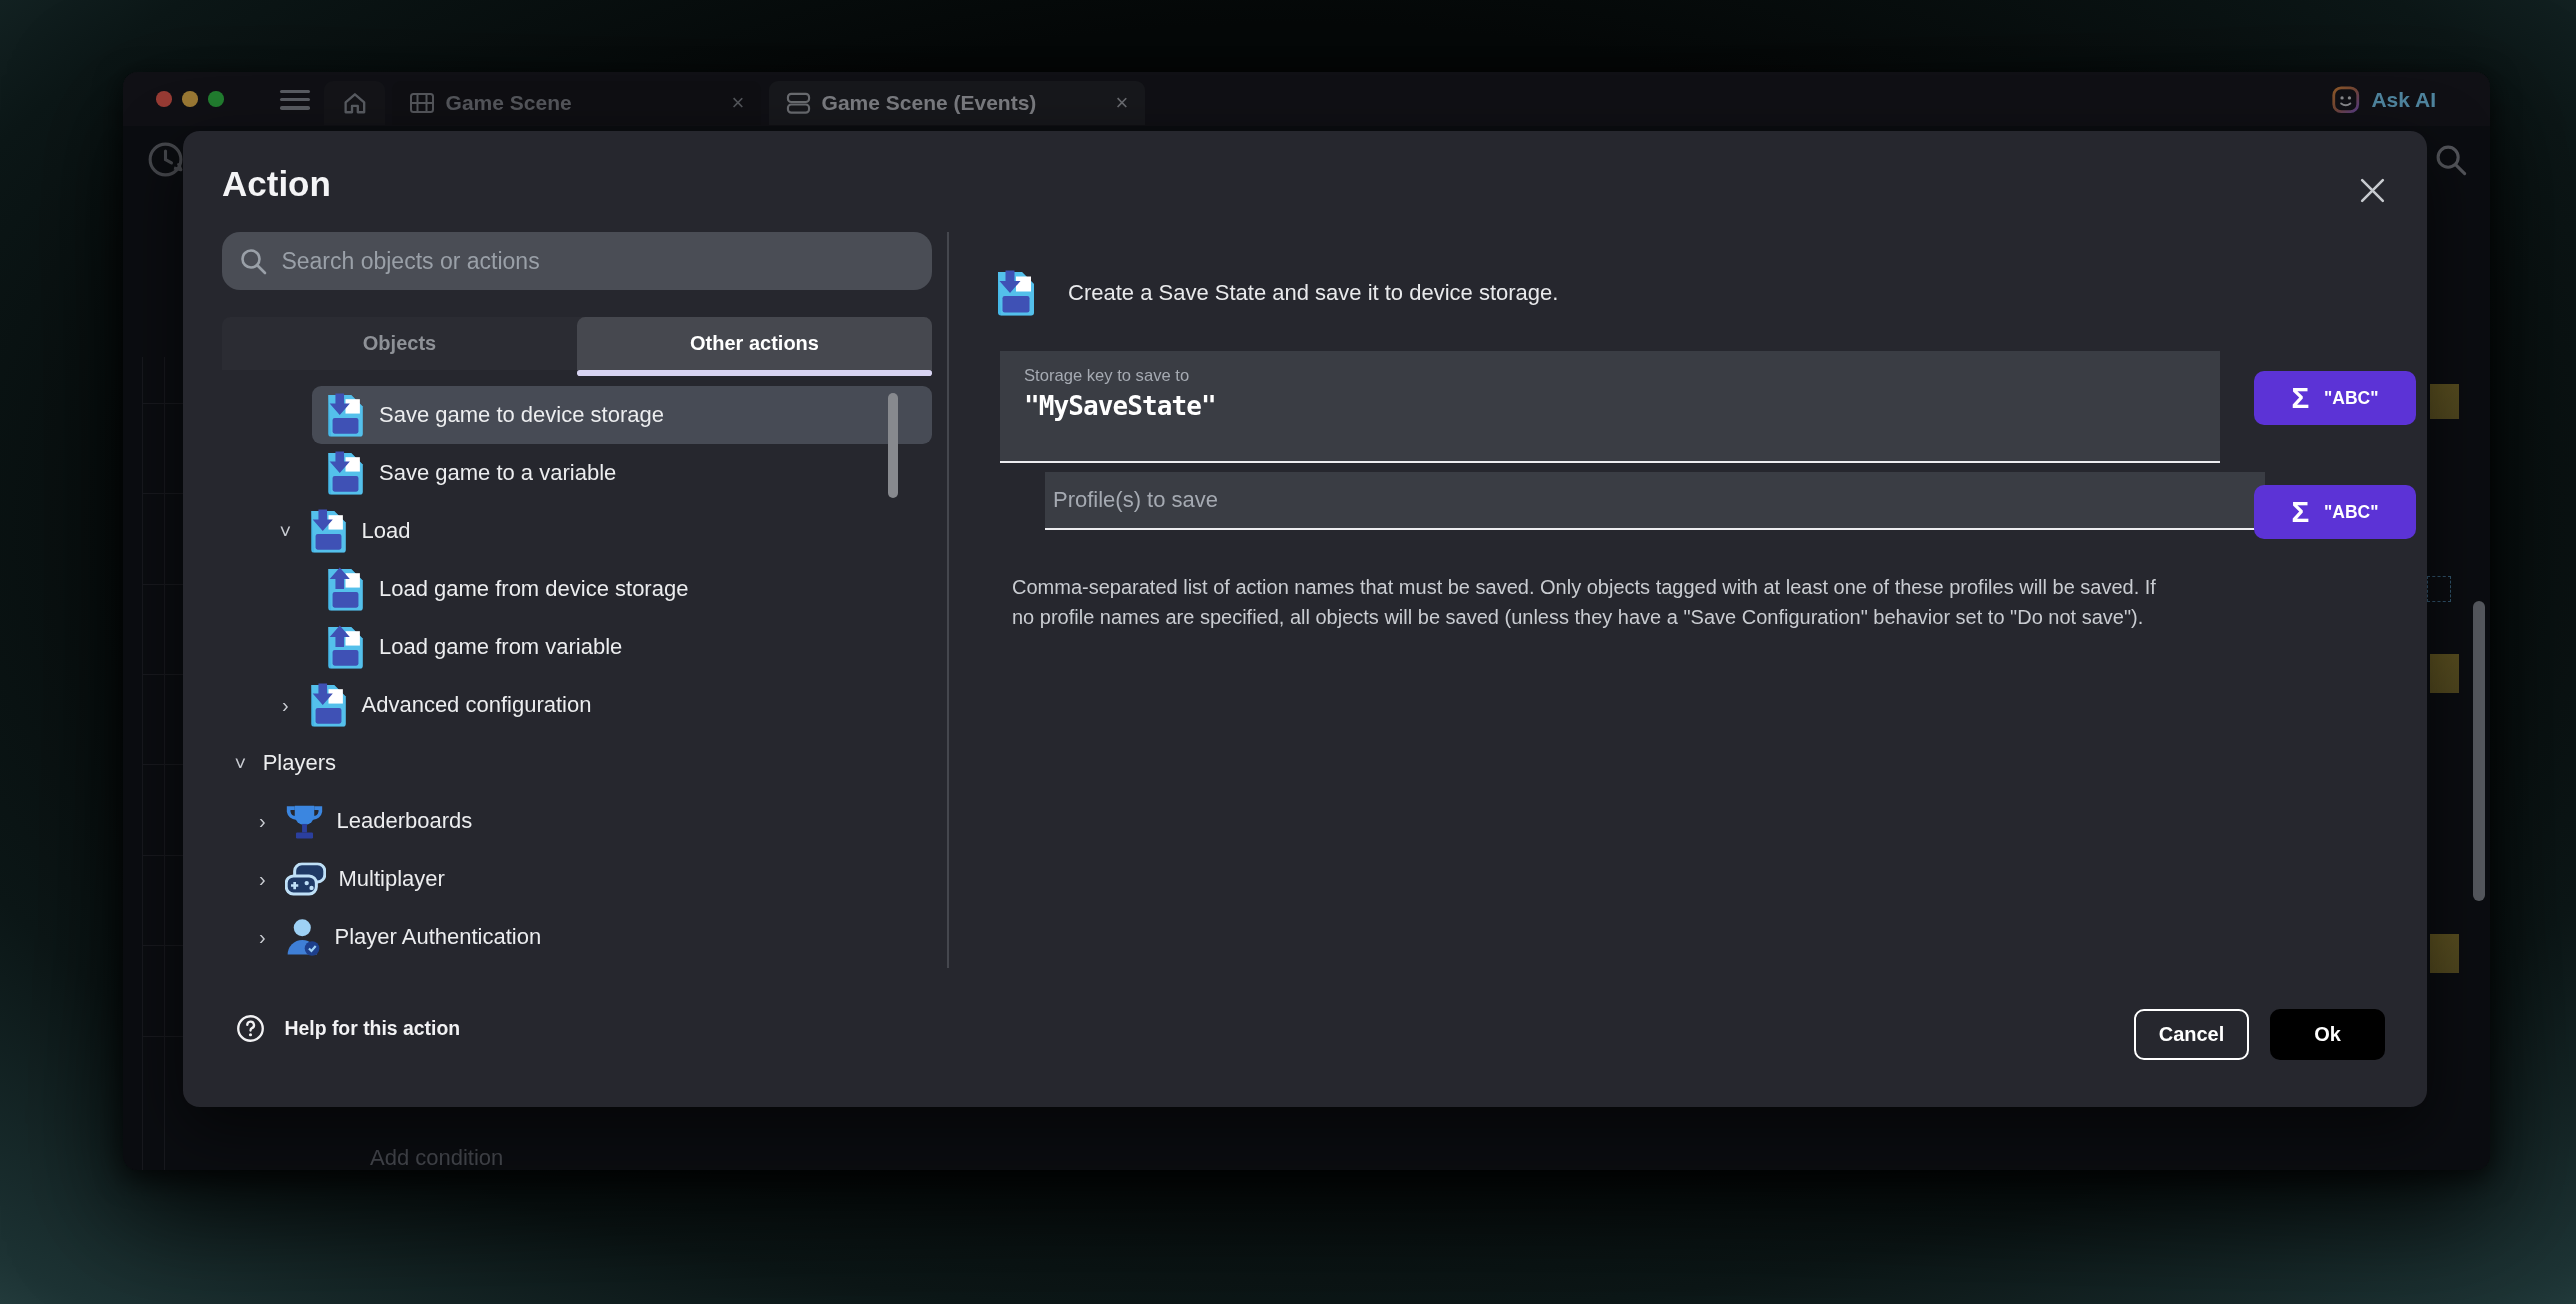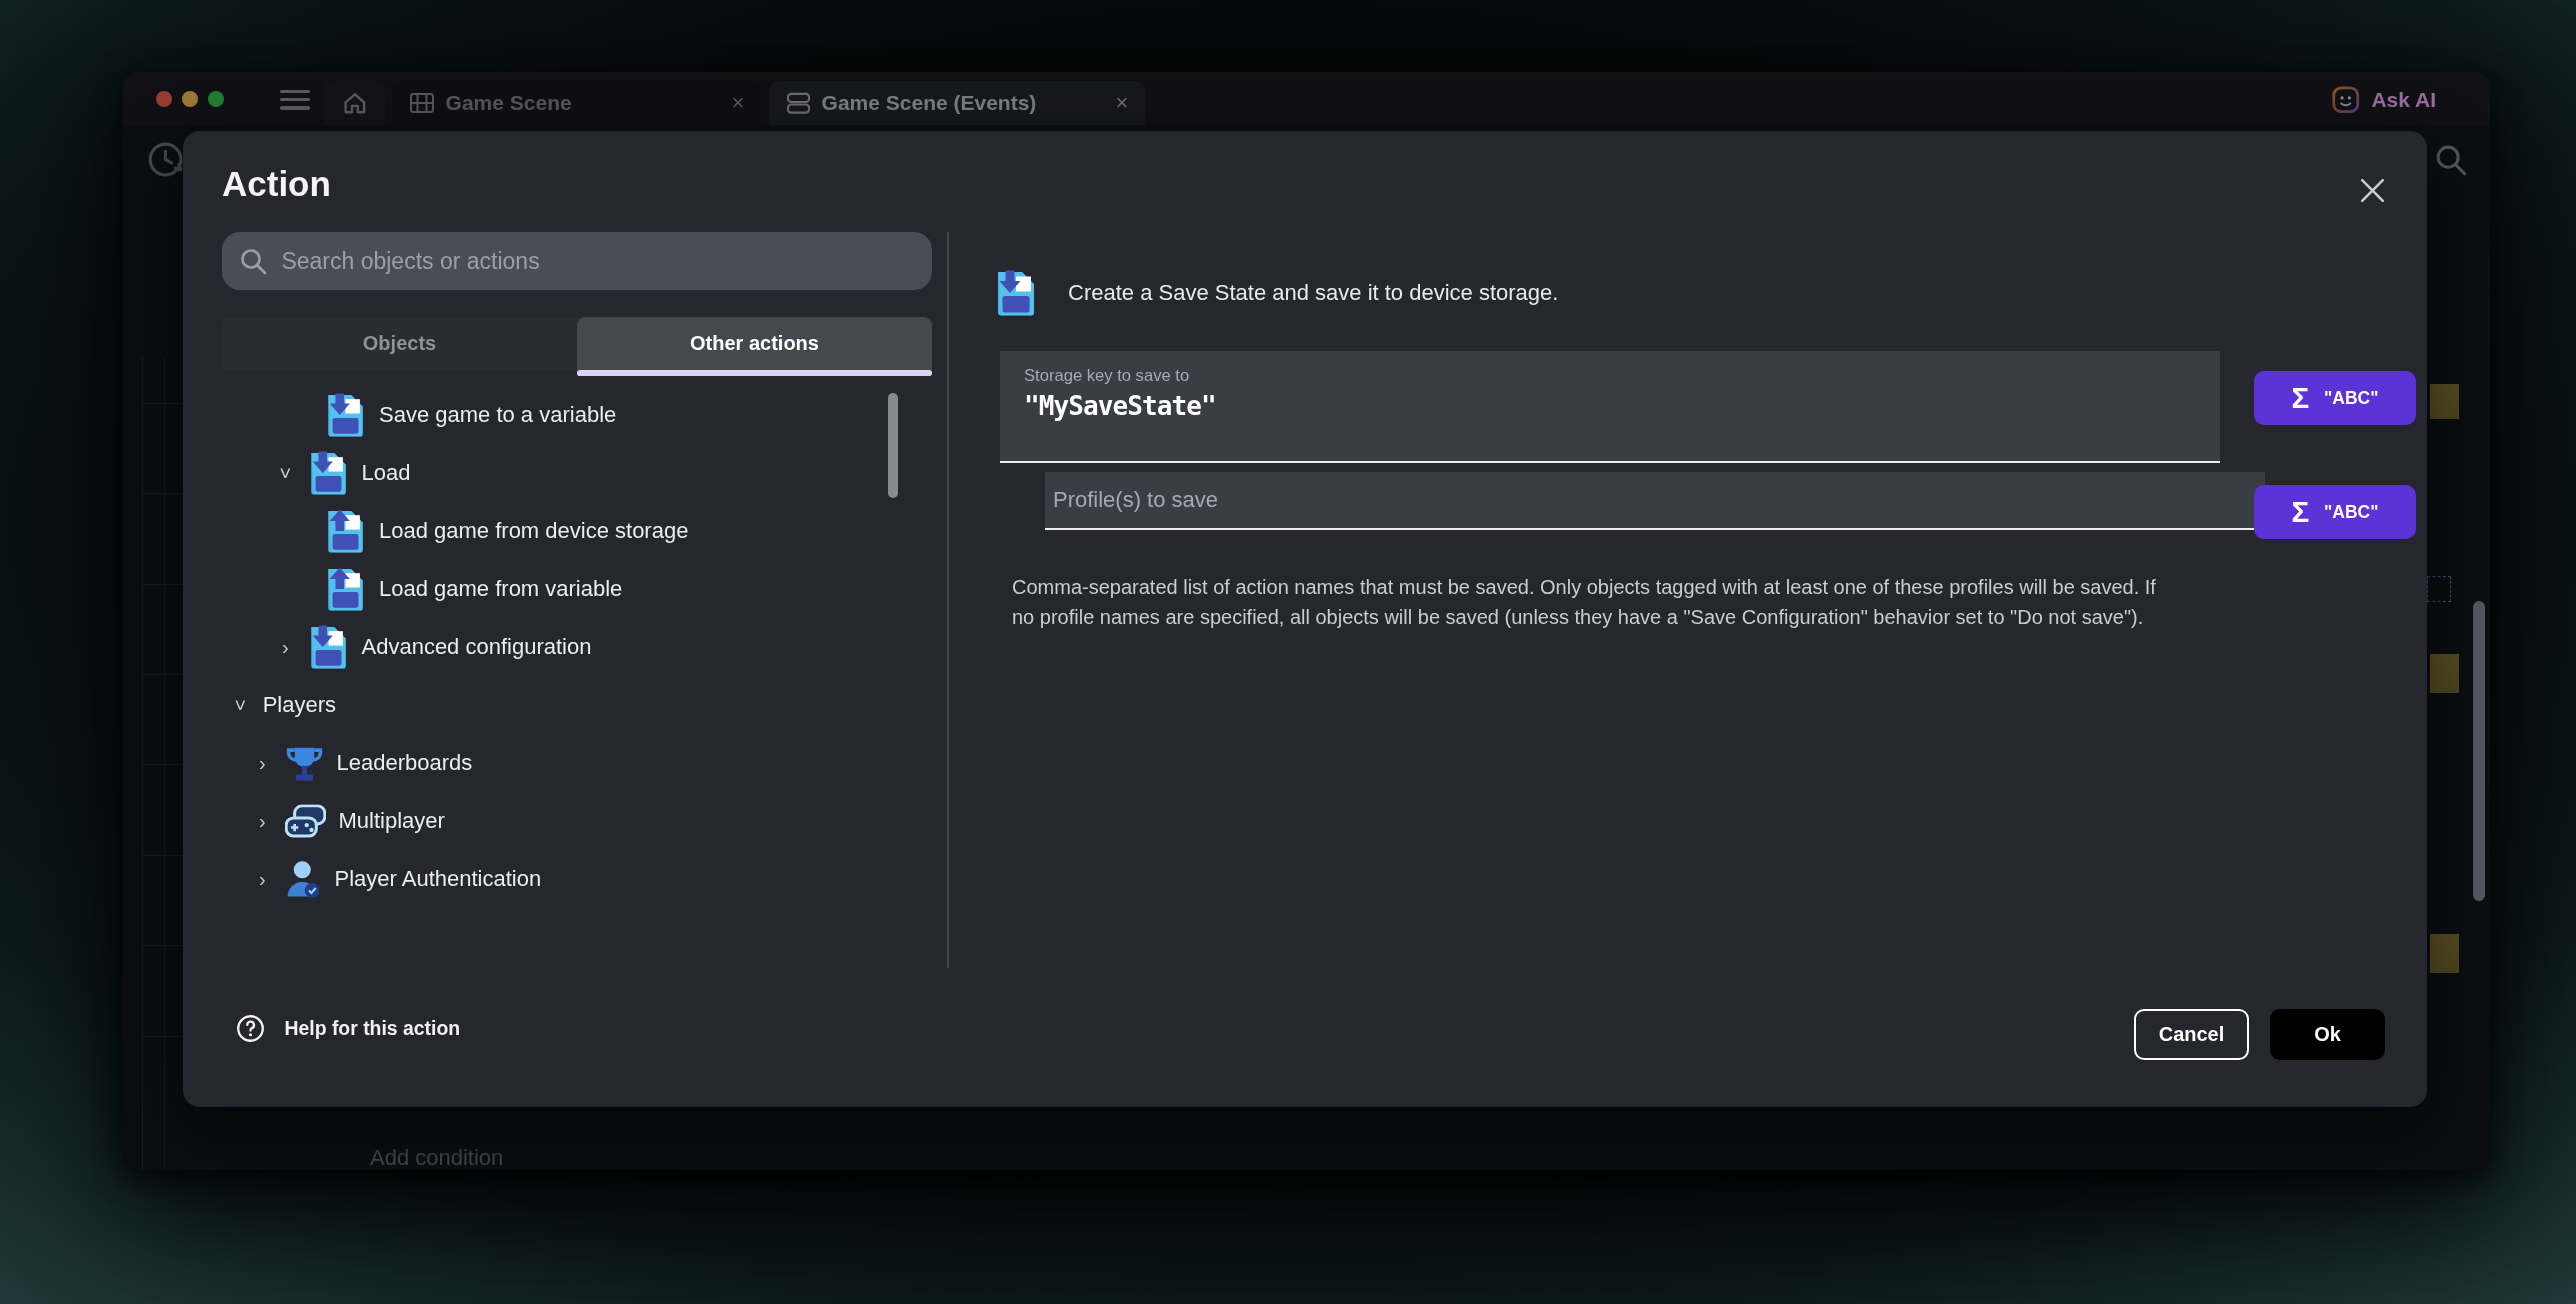--- a/index.html
+++ b/index.html
@@ -30,21 +30,21 @@
   .tab { top:9.2px; height:44px; border-radius:9.2px 9.2px 0 0; display:flex; align-items:center; gap:11px; padding:0 16.6px; }
   #tab-home  { left:201px; width:61px; background:#1d1e23; justify-content:center; }
   #tab-scene { left:269px; width:369px; background:#15161b; }
   #tab-events{ left:646px; width:376px; background:#232429; }
   .tab-label { font-size:21px; font-weight:bold; color:#85888f; white-space:nowrap; }
   #tab-events .tab-label { color:#c3c6cc; }
   .tab-close { font-size:22px; color:#85888f; margin-left:auto; cursor:pointer; line-height:1; }
   #tab-events .tab-close { color:#a8abb1; }
 
   #askai { right:54px; top:13px; display:flex; align-items:center; gap:11px; cursor:pointer; }
-  #askai .askai-label { font-size:21px; font-weight:bold; color:#f0abfc; }
+  #askai .askai-label { font-size:21px; font-weight:bold; color:#7dd3fc; }
 
   
   #sheet { left:0; top:54px; width:100%; height:1044px; background:#101217; }
   .gut-line { background:#24262c; }
   #dim-overlay { left:0; top:0; width:100%; height:100%; background:rgba(5,6,8,.38); z-index:5; }
 
   .gold-sq { left:2307px; width:29px; background:linear-gradient(135deg,#93812f,#7c6e2e); z-index:1; }
   #dashed-box { left:2304px; top:450px; width:24px; height:26px; border:1.8px dashed #4d86ad; z-index:1; }
   #sheet-scrollbar { left:2350px; top:475px; width:12px; height:300px; border-radius:6.5px; background:#55585e; z-index:6; }
   #add-cond-sliver { left:247px; top:1019px; font-size:22px; color:#6a6e76; z-index:1; }
@@ -243,20 +243,28 @@
     </div>
 
     <div id="cat-tabs" class="abs">
       <div class="cat-tab">Objects</div>
       <div class="cat-tab active">Other actions</div>
     </div>
 
     <div id="pane-divider" class="abs"></div>
 
     <div id="tree" class="abs">
+      <div class="trow d2 selected">
+        <span class="ticon">
+            <svg width="41" height="46" viewBox="0 0 28 32">
+              <use href="#i-save"></use>
+            </svg>
+          </span>
+        <span>Save game to device storage</span>
+      </div>
       <div class="trow d2">
         <span class="ticon">
             <svg width="41" height="46" viewBox="0 0 28 32">
               <use href="#i-save"></use>
             </svg>
           </span>
         <span>Save game to a variable</span>
       </div>
       <div class="trow d1b">
         <span class="chev">˅</span>

